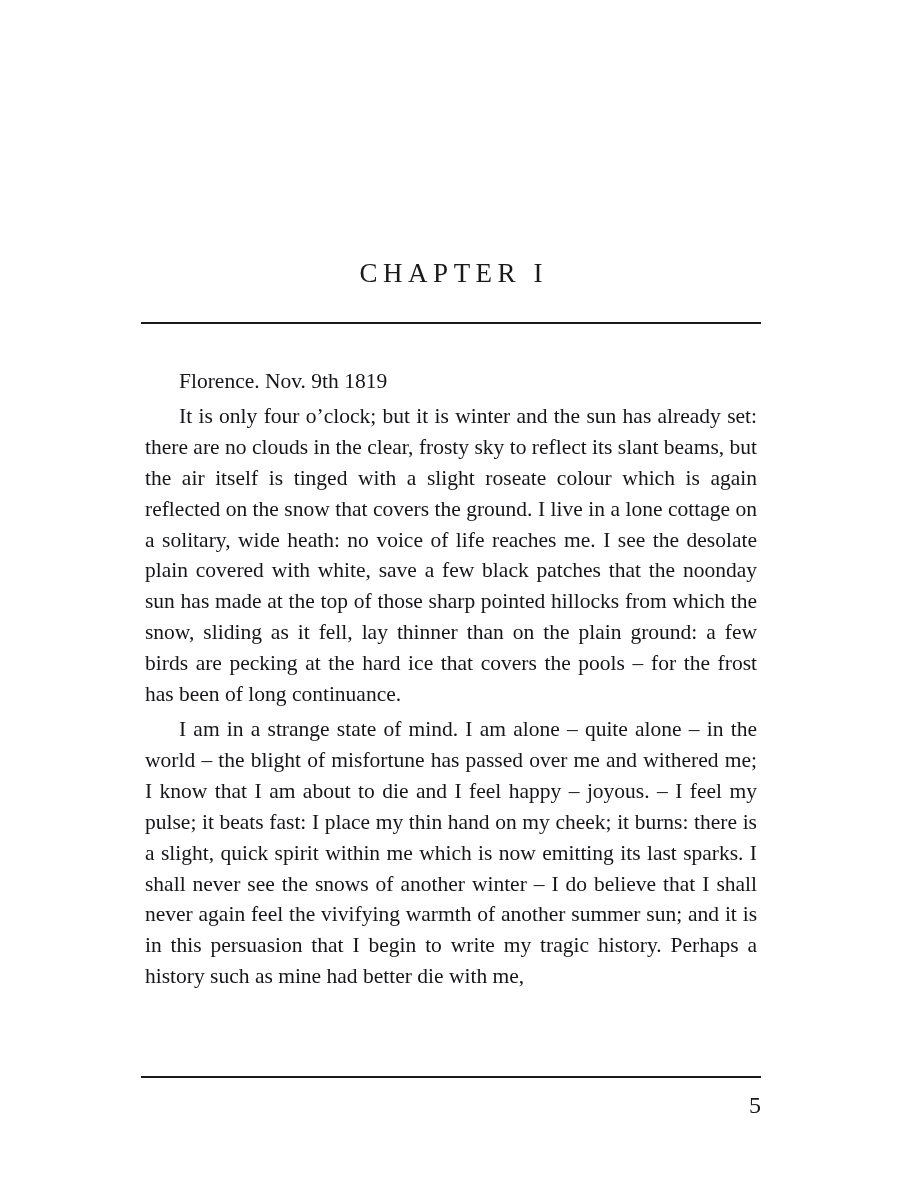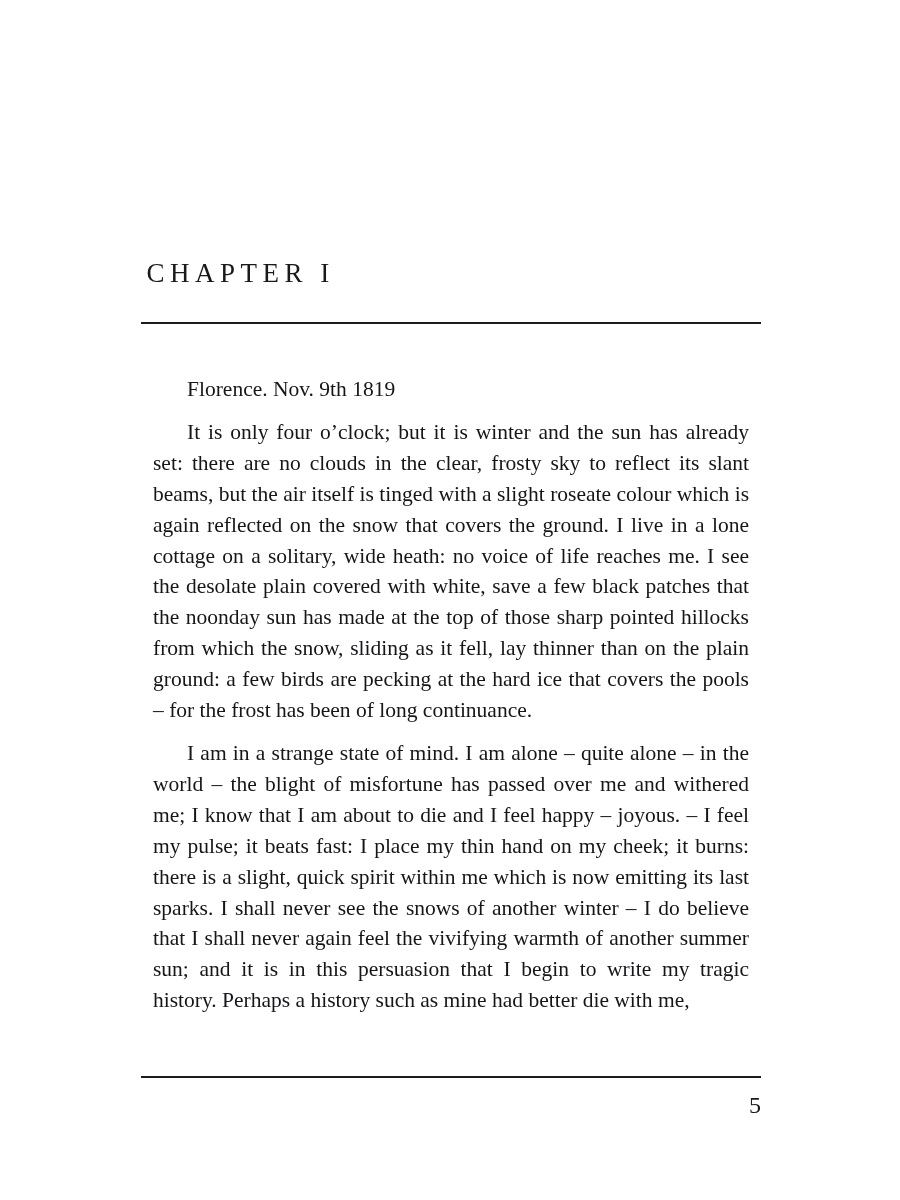--- a/index.html
+++ b/index.html
@@ -23,21 +23,21 @@
     width: 900px;
     height: 1200px;
     box-sizing: border-box;
   }
 
   .chapter-heading {
     position: absolute;
     left: 141px;
     top: 258px;
     width: 620px;
-    text-align: left;
+    text-align: center;
     font-family: "Liberation Serif", serif;
     font-size: 27px;
     letter-spacing: 5.5px;
     text-indent: 5.5px;
     color: #1a1a1a;
     font-weight: 400;
   }
 
   .rule-top {
     position: absolute;
@@ -62,21 +62,21 @@
     left: 141px;
     top: 362px;
     width: 620px;
     font-size: 21.5px;
     line-height: 30.9px;
     text-align: justify;
     color: #16161a;
   }
 
   .body-text p {
-    margin: 12px;
+    margin: 4px;
     text-indent: 34px;
   }
 
   .body-text p.date-line {
     text-indent: 34px;
     text-align: left;
   }
 
   .folio {
     position: absolute;

